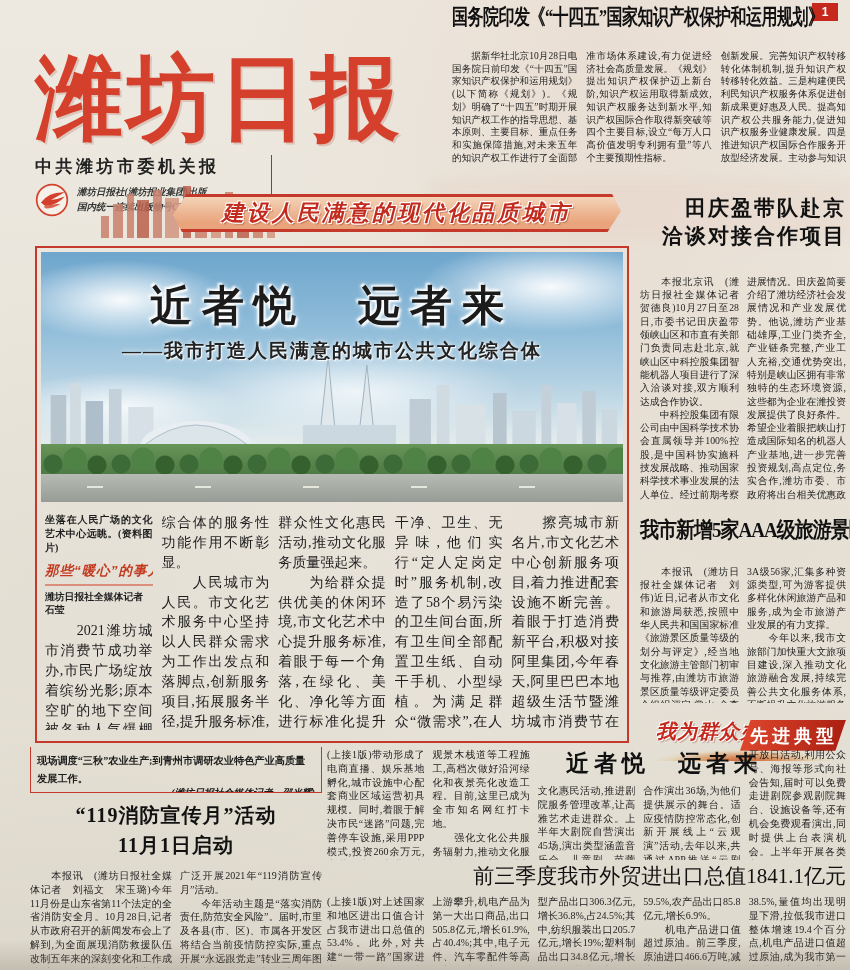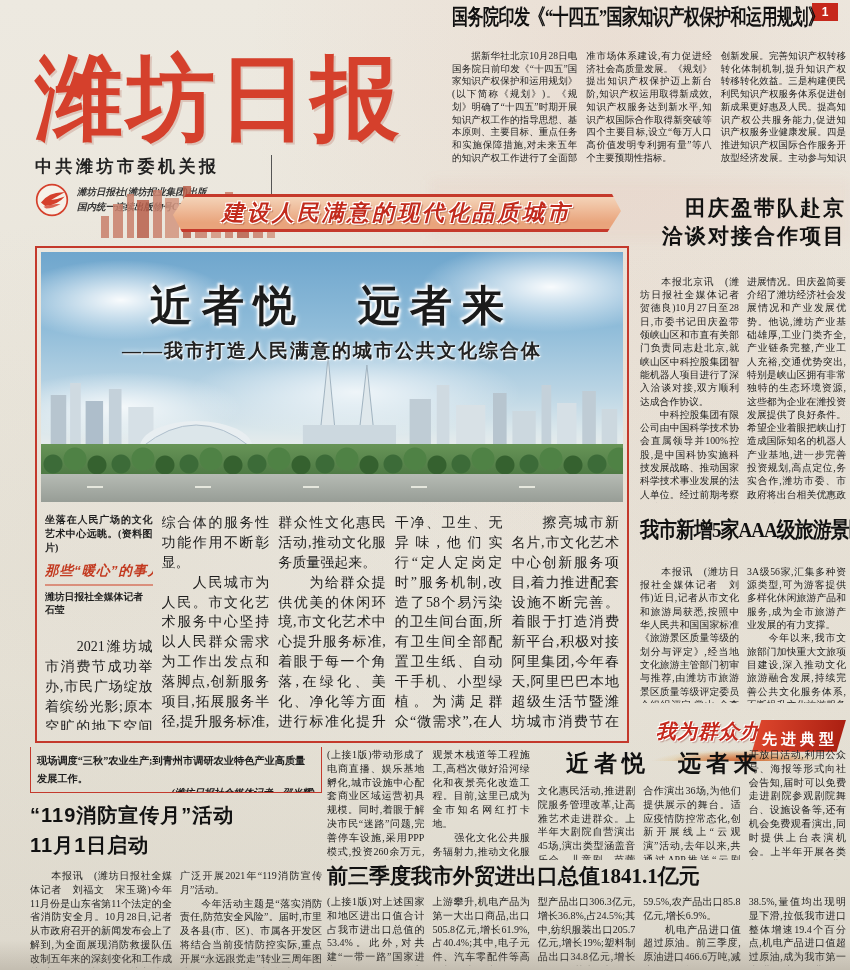--- a/index.html
+++ b/index.html
@@ -89,66 +89,66 @@
     background:
       repeating-linear-gradient(90deg, transparent 0 46px, rgba(245,245,235,.8) 46px 62px, transparent 62px 108px) 0 12px / 108px 2px repeat-x,
       linear-gradient(#b6bbb4,#979d96);}
   .lead-cols{ display:flex; gap:9px; padding:7px 8px; height:231px; overflow:hidden; }
   .lcol{ flex:1; overflow:hidden; }
   .lead-cols .btext{ font-size:14px; line-height:1.42; }
   .caption{ font-size:10px; font-weight:bold; line-height:1.4; text-align:justify; }
   .stamp{ margin:7px 0 5px 0; color:#c33a20; font-weight:bold; font-size:13.5px; font-style:italic;
     text-align:center; letter-spacing:1px; border-bottom:2px solid #da8f7c; padding-bottom:4px;
     font-family:"Liberation Sans",sans-serif; white-space:nowrap;}
-  .byline{ font-size:9.8px; font-weight:bold; margin-bottom:20px; }
+  .byline{ font-size:9.8px; font-weight:bold; margin-bottom:4px; }
 
   
   .rail{ position:absolute; left:640px; top:194px; width:206px; height:548px; }
   .beijing h2{ font-family:"Liberation Sans",sans-serif; font-size:21px; line-height:1.35; text-align:right;
     letter-spacing:2px; color:#111; }
   .cols2{ display:flex; gap:8px; overflow:hidden; margin-top:24px;}
   .cols2 .btext{ flex:1; font-size:9.8px; line-height:1.36; }
   .beijing .cols2{ height:228px; }
   .tourism{ margin-top:12px; }
   .tourism h2{ font-size:19px; font-weight:bold; text-align:center; letter-spacing:-1px; white-space:nowrap; color:#111;
     transform:scaleY(1.15); transform-origin:top center;}
   .tourism h3{ font-size:14px; font-weight:bold; text-align:center; letter-spacing:1px; margin-top:8px; color:#222;}
   .tourism .cols2{ height:138px; }
   .slogan{ position:relative; margin-top:10px; height:48px; }
   .slogan-main{ position:absolute; left:16px; top:5px; font-family:"Liberation Sans",sans-serif;
     font-size:20px; font-weight:bold; font-style:italic; color:#c5291d; letter-spacing:1px; white-space:nowrap;
     text-shadow:1px 1px 0 #fff,-1px -1px 0 #fff,2px 2px 1px rgba(120,20,10,.3);}
   .slogan-badge{ position:absolute; right:0; top:7px; font-family:"Liberation Sans",sans-serif;
-    font-size:15px; font-weight:bold; color:#fff; letter-spacing:4px; padding:10px 8px 3px 10px;
+    font-size:18px; font-weight:bold; color:#fff; letter-spacing:4px; padding:4px 8px 3px 10px;
     background:linear-gradient(100deg,#e0482e,#a81d10); clip-path:polygon(10% 0,100% 0,90% 100%,0 100%);}
   .slogan-swoosh{ position:absolute; left:0; right:0; bottom:0; height:14px;
     background:
       radial-gradient(58% 120% at 50% 100%, rgba(200,60,30,.65) 0%, rgba(200,60,30,0) 60%),
       radial-gradient(70% 160% at 50% 120%, rgba(222,164,60,.9) 0%, rgba(222,164,60,0) 65%);}
 
   
   .farm-strip{ position:absolute; left:30px; top:747px; width:292px; height:46px;
     border:1.5px solid #c4392c; border-top:none; padding:3px 6px 2px 6px; overflow:hidden;}
   .farm-strip .btext{ font-size:10.2px; line-height:1.4; font-weight:bold; display:inline;}
   .farm-byline{ font-size:9.8px; font-weight:bold; text-align:right; font-style:italic; }
   .fire{ position:absolute; left:30px; top:800px; width:292px; height:168px; overflow:hidden;}
-  .fire h2{ font-size:20px; line-height:1.5; letter-spacing:1px; color:#111;
-    font-family:Liberation Sans, sans-serif;}
+  .fire h2{ font-size:20px; line-height:1.5; text-align:center; letter-spacing:1px; color:#111;
+    font-family:Liberation Serif, serif;}
   .fire .cols2{ height:102px; margin-top:9px;}
   .fire .cols2 .btext{ font-size:10px; line-height:1.38;}
 
   
   .jump{ position:absolute; left:327px; top:748px; width:519px; height:112px; overflow:hidden;}
   .jump-title{ position:absolute; left:212px; top:0; width:250px; text-align:center;
     font-size:23px; font-weight:bold; letter-spacing:5px; color:#111; background:transparent;}
   .cols5{ display:flex; gap:8px; height:100%; }
   .cols5 .btext{ flex:1; font-size:10px; line-height:1.38; overflow:hidden;}
   .jump .pad{ padding-top:36px; }
   .trade{ position:absolute; left:327px; top:862px; width:519px; height:104px; overflow:hidden;}
-  .trade h2{ font-size:21px; font-weight:bold; text-align:left; letter-spacing:0; color:#111; white-space:nowrap;}
+  .trade h2{ font-size:21px; font-weight:normal; text-align:right; letter-spacing:0; color:#111; white-space:nowrap;}
   .trade .cols5{ height:72px; margin-top:5px;}
 </style>
 </head>
 <body>
 
 <div class="page">
   <div class="ghost g1"></div>
 
   <div class="page-marker">1</div>
 

